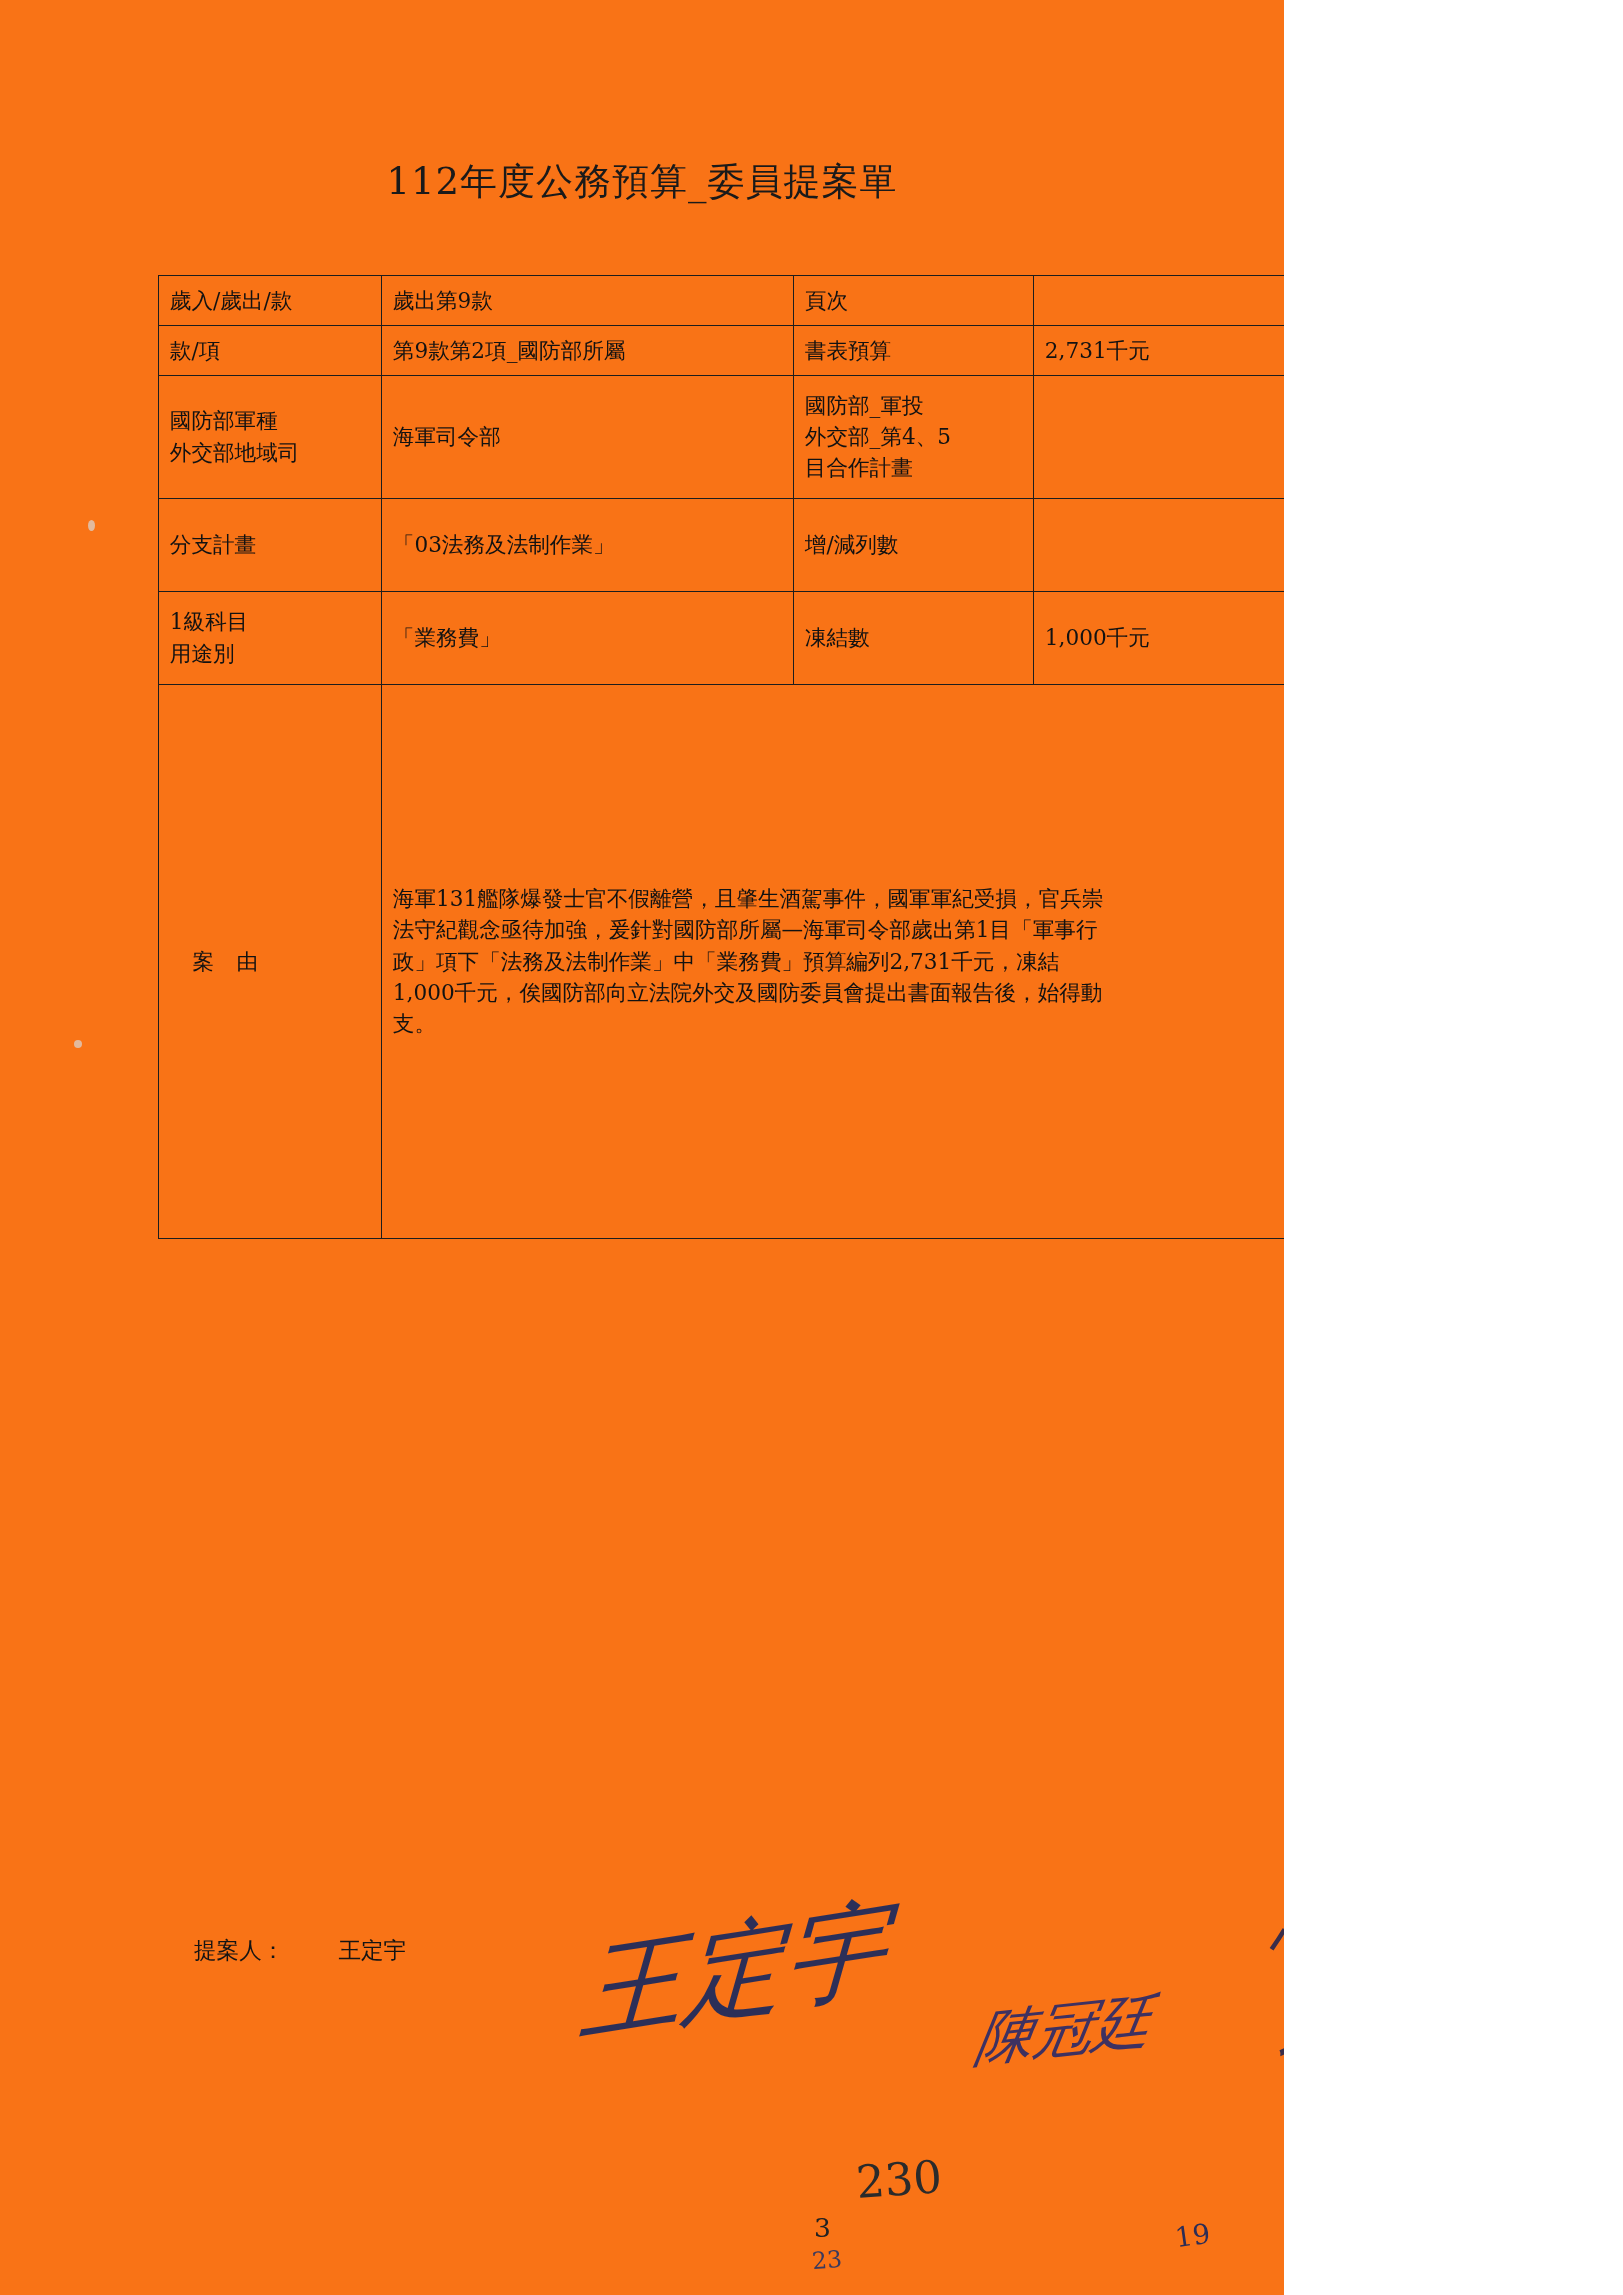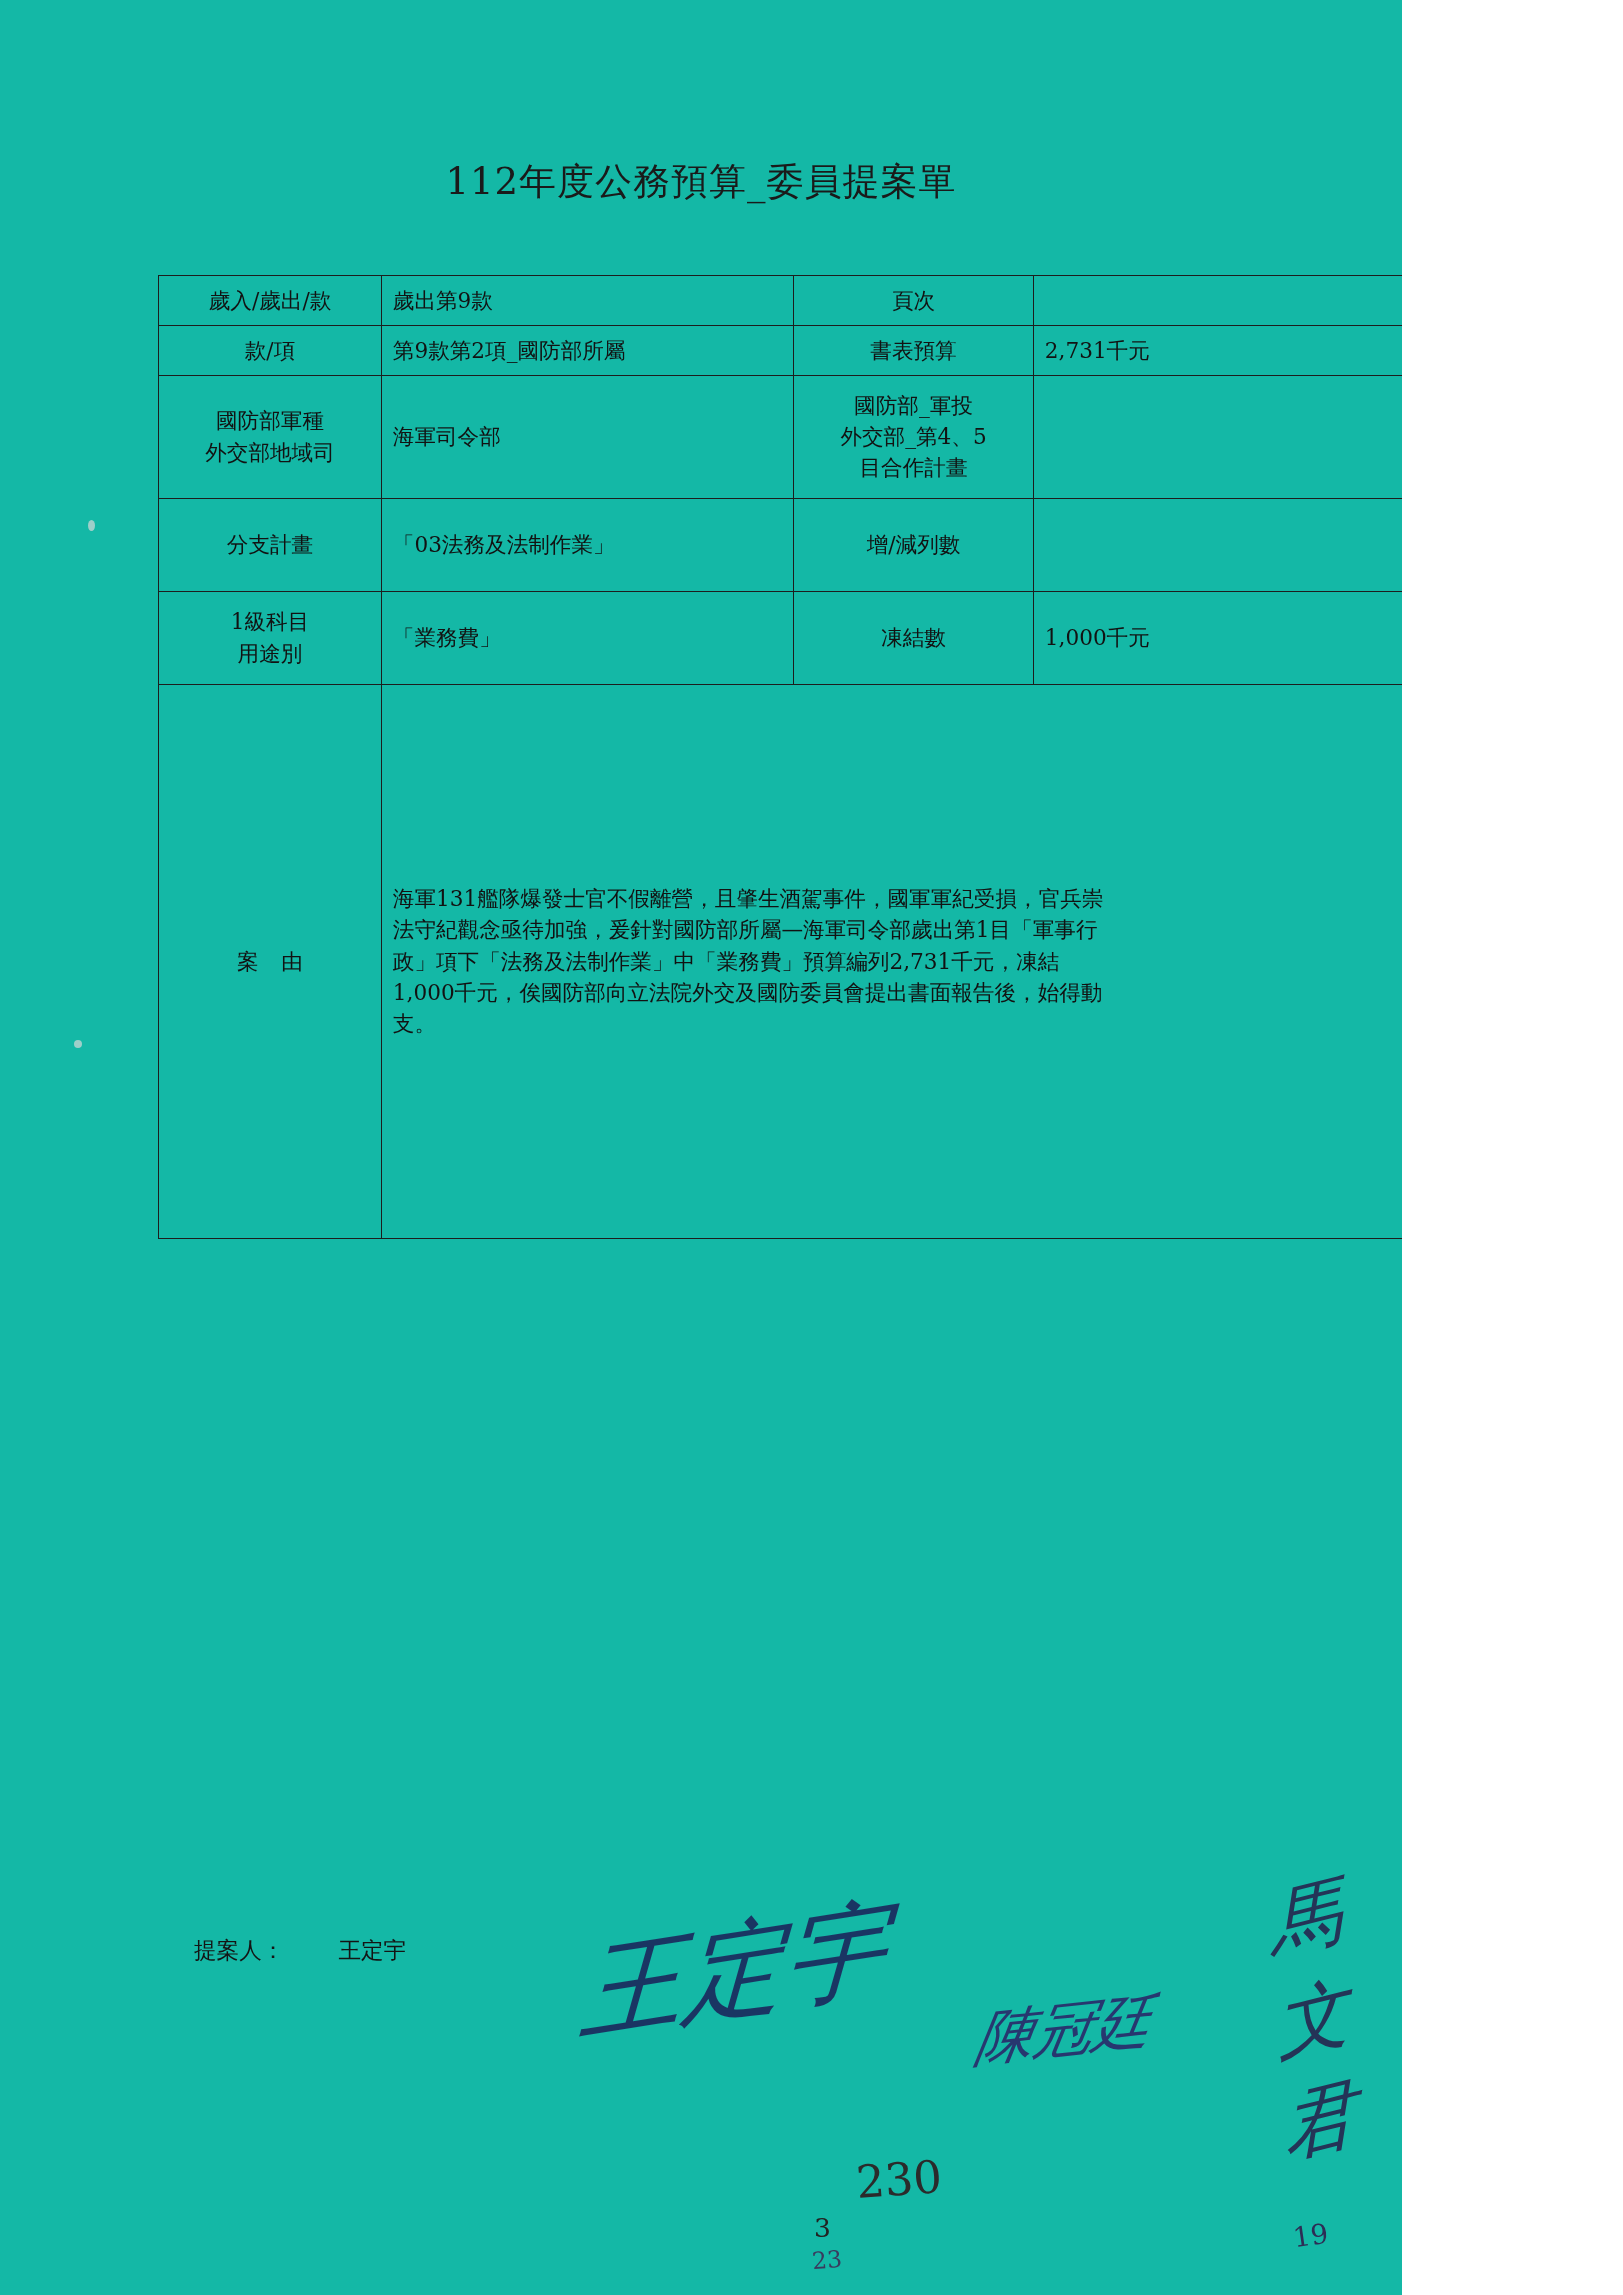--- a/index.html
+++ b/index.html
@@ -6,23 +6,23 @@
     margin: 0;
     padding: 0;
     background: #ffffff;
   }
   body {
     font-family: "DejaVu Sans", "Liberation Sans", sans-serif;
     color: #111111;
   }
   .page {
     position: relative;
-    width: 1402px;
+    width: 1284px;
     height: 2295px;
-    background: #14b8a6;
+    background: #f97316;
     overflow: hidden;
   }
   .doc-title {
     position: absolute;
     top: 157px;
     left: 0;
     width: 100%;
     text-align: center;
     font-size: 37px;
     letter-spacing: 1px;
@@ -40,21 +40,21 @@
   table.form td {
     border: 1.5px solid #1d1d1d;
     font-size: 21.6px;
     line-height: 1.45;
     padding: 8.8px 10.8px;
     vertical-align: middle;
     color: #121212;
     font-family: "DejaVu Serif", "Liberation Serif", serif;
   }
   td.lbl {
-    text-align: center;
+    text-align: left;
     white-space: pre-line;
   }
   td.val {
     text-align: left;
   }
   .col-a { width: 223px; }
   .col-b { width: 412px; }
   .col-c { width: 240px; }
   .col-d { width: 435px; }
 

